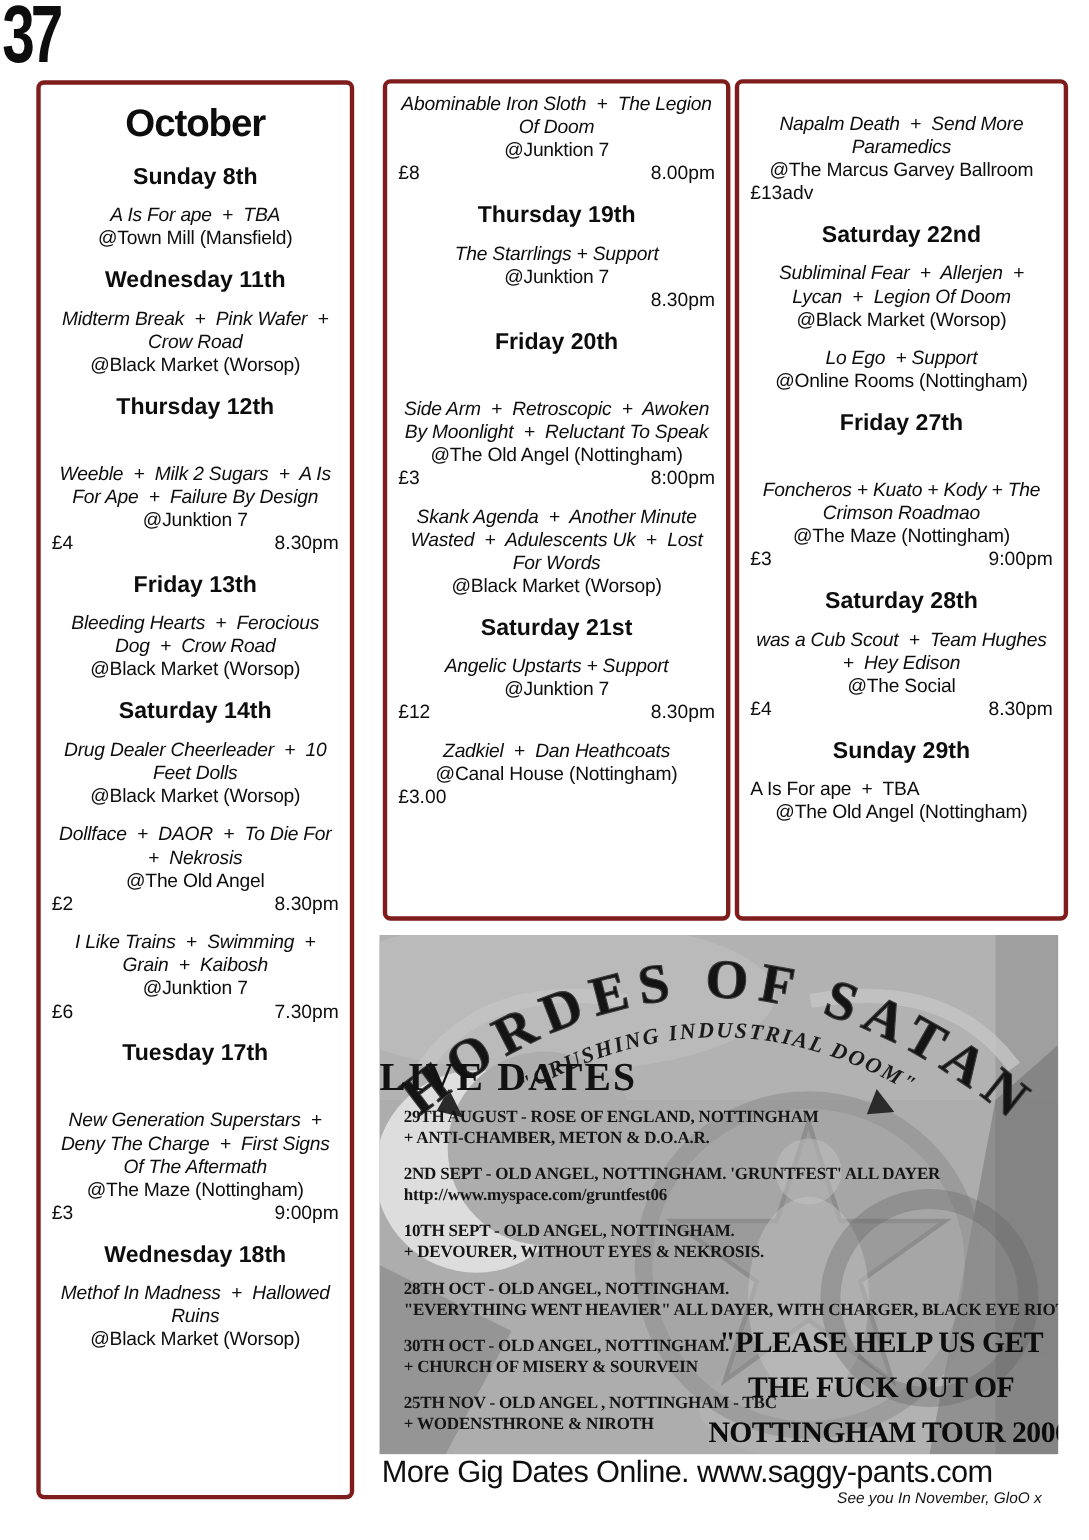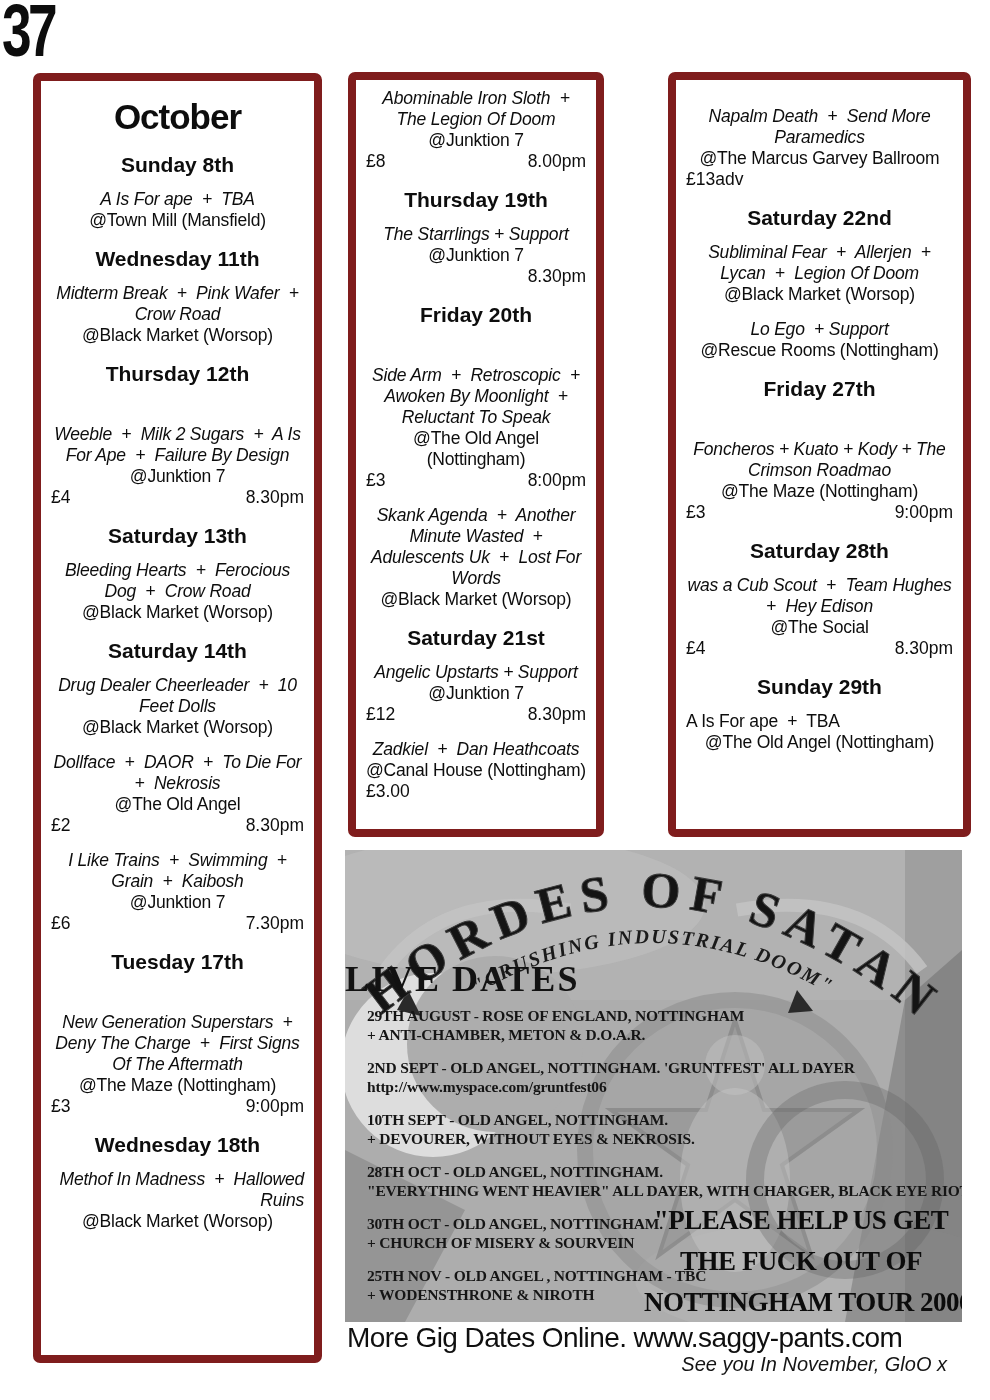--- a/index.html
+++ b/index.html
@@ -2,33 +2,33 @@
 <html><head>
 <meta charset="utf-8">
 <style>
   html,body { margin:0; padding:0; background:#ffffff; }
   .page { position:relative; width:990px; height:1400px; background:#ffffff;
           font-family:"Liberation Sans", sans-serif; color:#0d0d0d; overflow:hidden; }
 
   .page-number { position:absolute; top:-12px; left:2px; font-size:74px; font-weight:700;
                  letter-spacing:-5px; transform:scaleX(.72); transform-origin:left top; }
 
-  .gig-box { position:absolute; border:8px solid #7f1d1d; border-radius:7px; background:#fff;
+  .gig-box { position:absolute; border:4px solid #7f1d1d; border-radius:7px; background:#fff;
              padding:8px 10px; box-sizing:border-box; overflow:hidden; }
   #col0 { left:33px;  top:73px; width:289px; height:1290px; }
-  #col1 { left:348px; top:72px; width:256px; height:765px; }
+  #col1 { left:348px; top:72px; width:316px; height:765px; }
   #col2 { left:668px; top:72px; width:303px; height:765px; padding-top:26px; }
 
   .col-title  { font-size:35px; font-weight:700; text-align:center; margin:8px 0 16px; letter-spacing:-1px; }
   .day-header { font-size:21px; font-weight:700; text-align:center; margin:16px 0 12px; }
   .day-header.extra-gap { margin-bottom:38px; }
   .event { margin:0 0 14px; }
   .bands { font-style:italic; font-size:17.5px; line-height:21px; text-align:center; white-space:pre-wrap; letter-spacing:-0.2px; }
   .bands.plain  { font-style:normal; text-align:left; }
-  .bands.alignr { text-align:right; }
+  .bands.alignr { }
   .venue  { font-size:17.5px; line-height:21px; text-align:center; letter-spacing:-0.2px; }
   .pt-row { display:flex; justify-content:space-between; font-size:17.5px; line-height:21px; }
 
   
   .flyer { position:absolute; left:345px; top:850px; width:617px; height:472px;
            background:#adadad; overflow:hidden; }
   .flyer svg.art { position:absolute; left:0; top:0; }
   .arc-title { font-family:"Liberation Serif", serif; font-weight:700; font-size:50px;
                letter-spacing:9px; fill:#141414; stroke:#3a3a3a; stroke-width:1px; }
   .arc-sub   { font-family:"Liberation Serif", serif; font-weight:700; font-style:italic;
@@ -41,21 +41,21 @@
   .flyer-date { margin-bottom:14px; }
   .fd1, .fd2 { font-size:15.5px; line-height:19px; white-space:nowrap; letter-spacing:-0.2px; }
   .flyer-plea { position:absolute; right:4px; top:350px; width:314px; text-align:center;
                 font-family:"Liberation Serif", serif; font-weight:700; font-size:27px;
                 line-height:41px; letter-spacing:-0.5px; color:#0c0c0c; }
   .plea-line { white-space:nowrap; }
 
   .footer-more { position:absolute; left:347px; top:1322px; width:620px; font-size:28px;
                  letter-spacing:-0.6px; white-space:nowrap; color:#0f0f0f; }
   .footer-sign { position:absolute; left:347px; top:1353px; width:600px; text-align:right;
-                 font-style:italic; font-size:20px; color:#141414; }
+                 font-style:italic; font-size:14px; color:#141414; }
 </style>
 </head>
 <body>
 
 <div class="page">
 
   <div class="page-number">37</div>
 
   <div class="gig-box" id="col0">
       <div class="col-title">October</div>
@@ -71,21 +71,21 @@
       </div>
       <div class="day-header extra-gap">Thursday 12th</div>
       <div class="event">
         <div class="bands">Weeble  +  Milk 2 Sugars  +  A Is For Ape  +  Failure By Design</div>
         <div class="venue">@Junktion 7</div>
         <div class="pt-row">
           <span>£4</span>
           <span>8.30pm</span>
         </div>
       </div>
-      <div class="day-header">Saturday 13th</div>
+      <div class="day-header">Friday 13th</div>
       <div class="event">
         <div class="bands">Bleeding Hearts  +  Ferocious Dog  +  Crow Road</div>
         <div class="venue">@Black Market (Worsop)</div>
       </div>
       <div class="day-header">Saturday 14th</div>
       <div class="event">
         <div class="bands">Drug Dealer Cheerleader  +  10 Feet Dolls</div>
         <div class="venue">@Black Market (Worsop)</div>
       </div>
       <div class="event">
@@ -177,21 +177,21 @@
           <span></span>
         </div>
       </div>
       <div class="day-header">Saturday 22nd</div>
       <div class="event">
         <div class="bands">Subliminal Fear  +  Allerjen  +  Lycan  +  Legion Of Doom</div>
         <div class="venue">@Black Market (Worsop)</div>
       </div>
       <div class="event">
         <div class="bands">Lo Ego  + Support</div>
-        <div class="venue">@Rescue Rooms (Nottingham)</div>
+        <div class="venue">@Online Rooms (Nottingham)</div>
       </div>
       <div class="day-header extra-gap">Friday 27th</div>
       <div class="event">
         <div class="bands">Foncheros + Kuato + Kody + The Crimson Roadmao</div>
         <div class="venue">@The Maze (Nottingham)</div>
         <div class="pt-row">
           <span>£3</span>
           <span>9:00pm</span>
         </div>
       </div>

